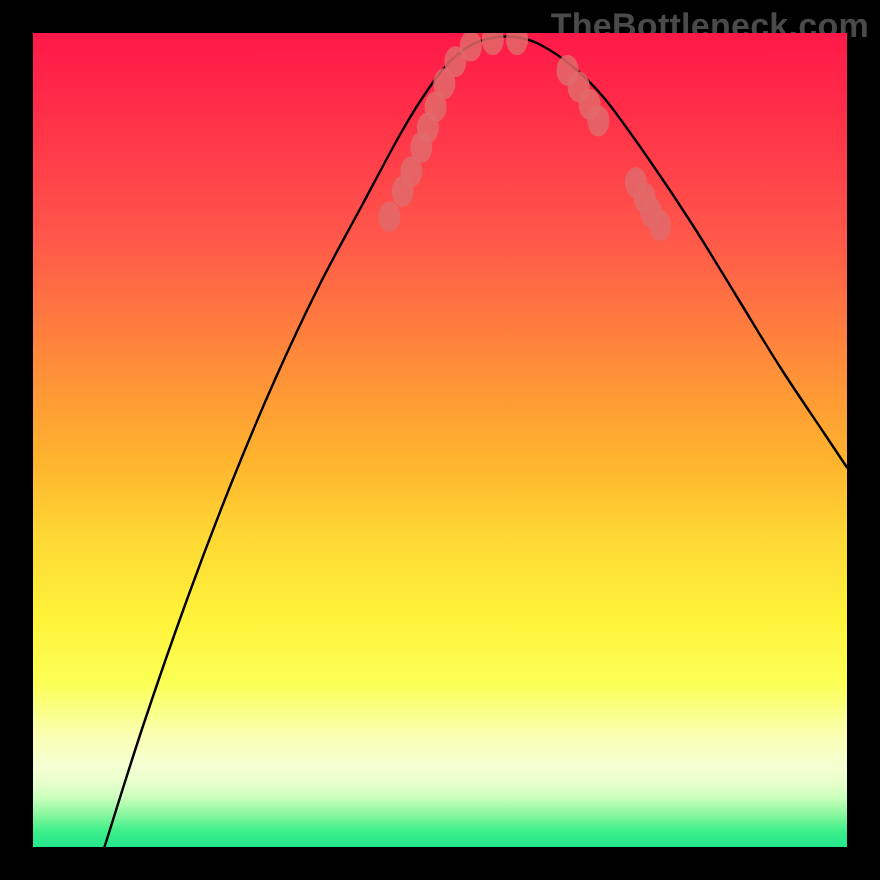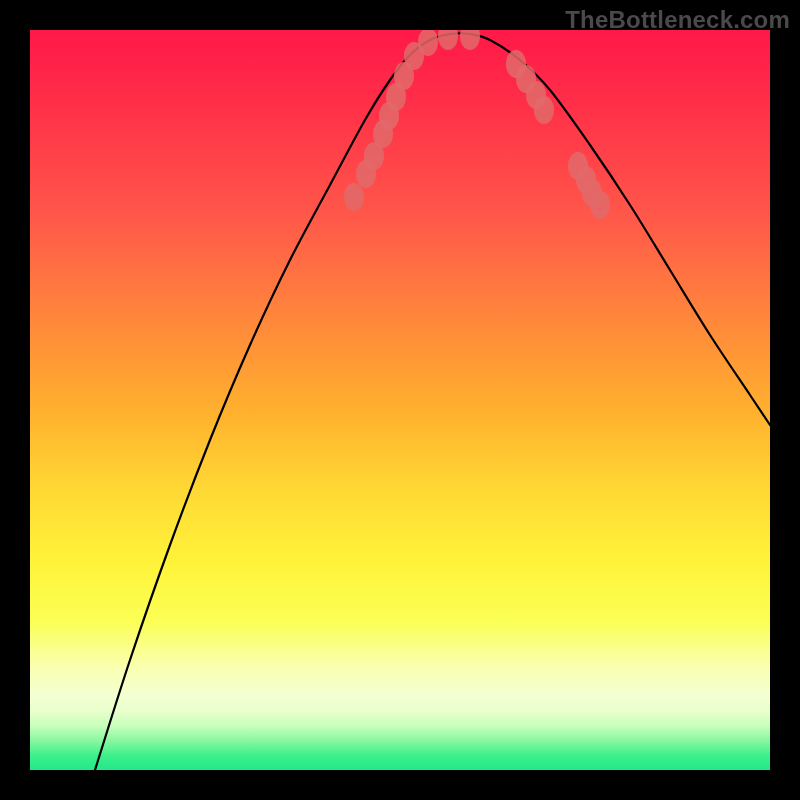--- a/index.html
+++ b/index.html
@@ -41,21 +41,21 @@
       #3ef08a 98%,
       #24e78d 100%
     );
     overflow: hidden;
   }
   .watermark {
     position: absolute;
     top: 6px;
     right: 10px;
     color: #4a4a4a;
-    font-size: 24px;
+    font-size: 31px;
     font-weight: 600;
     letter-spacing: 0.2px;
     user-select: none;
   }
   svg.curve {
     position: absolute;
     inset: 0;
     width: 100%;
     height: 100%;
   }

